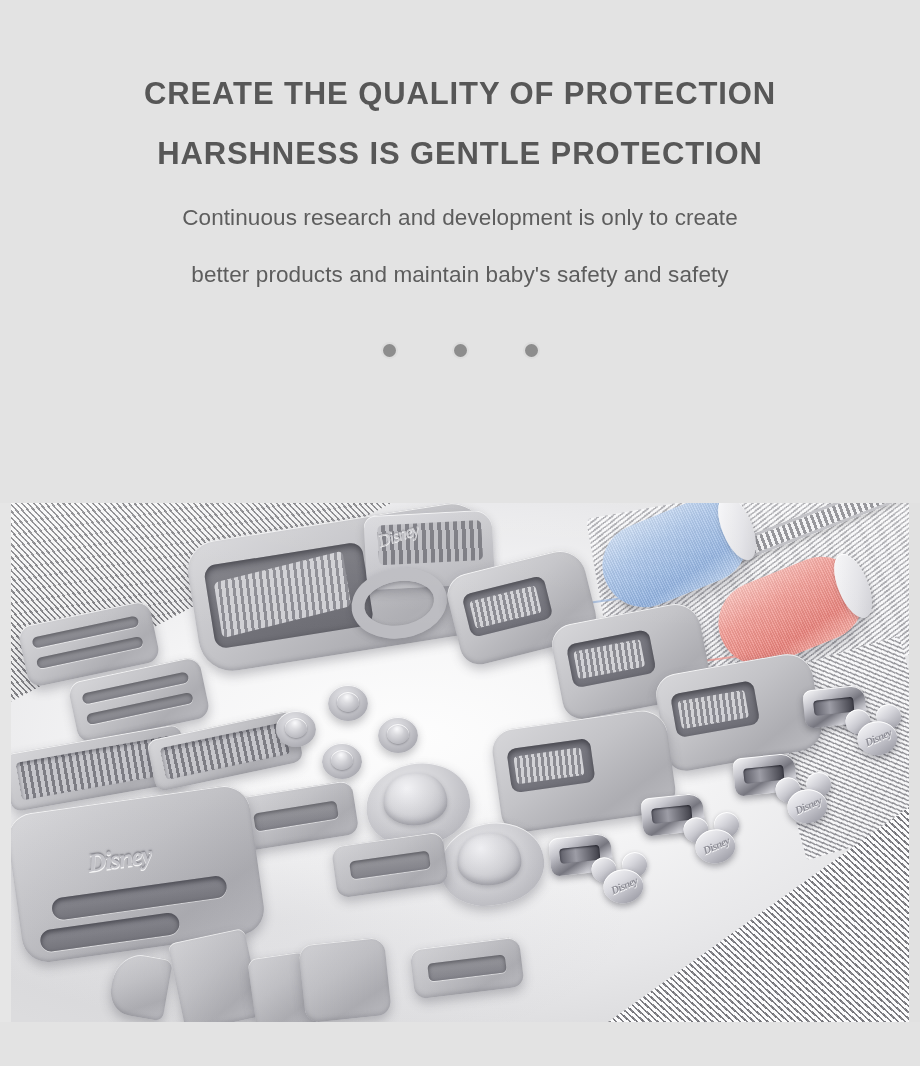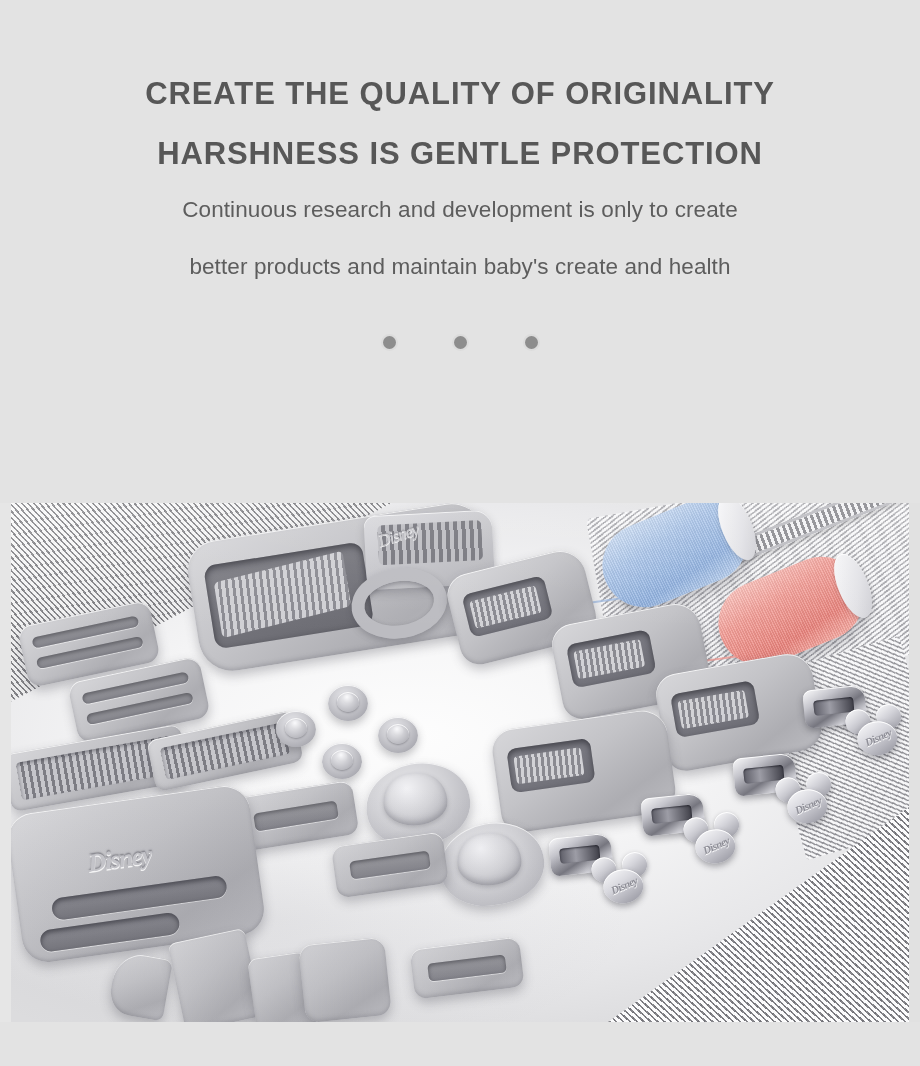--- a/index.html
+++ b/index.html
@@ -39,21 +39,21 @@
     font-weight:bold;
     font-size:31px;
     letter-spacing:0.9px;
     line-height:1.0;
     text-align:center;
     white-space:nowrap;
   }
   .headline.line2 { margin-top:29px; }
 
   .subhead-wrap {
-    margin-top:30px;
+    margin-top:38px;
   }
 
   .subhead {
     color:#5d5d5d;
     font-weight:normal;
     font-size:22.5px;
     letter-spacing:0.1px;
     line-height:1.0;
     text-align:center;
     white-space:nowrap;
@@ -570,27 +570,27 @@
     background:#e3e3e3;
   }
 </style>
 </head>
 <body>
 
 <div class="banner">
 
   <div class="header-block">
 
-    <div class="headline line1">CREATE THE QUALITY OF ORIGINALITY</div>
+    <div class="headline line1">CREATE THE QUALITY OF PROTECTION</div>
 
     <div class="headline line2">HARSHNESS IS GENTLE PROTECTION</div>
 
     <div class="subhead-wrap">
       <div class="subhead line1">Continuous research and development is only to create</div>
-      <div class="subhead line2">better products and maintain baby's create and health</div>
+      <div class="subhead line2">better products and maintain baby's safety and safety</div>
     </div>
 
     <div class="dots">
       <span class="dot"></span>
       <span class="dot"></span>
       <span class="dot"></span>
     </div>
   </div>
 
   <div class="photo-area">

